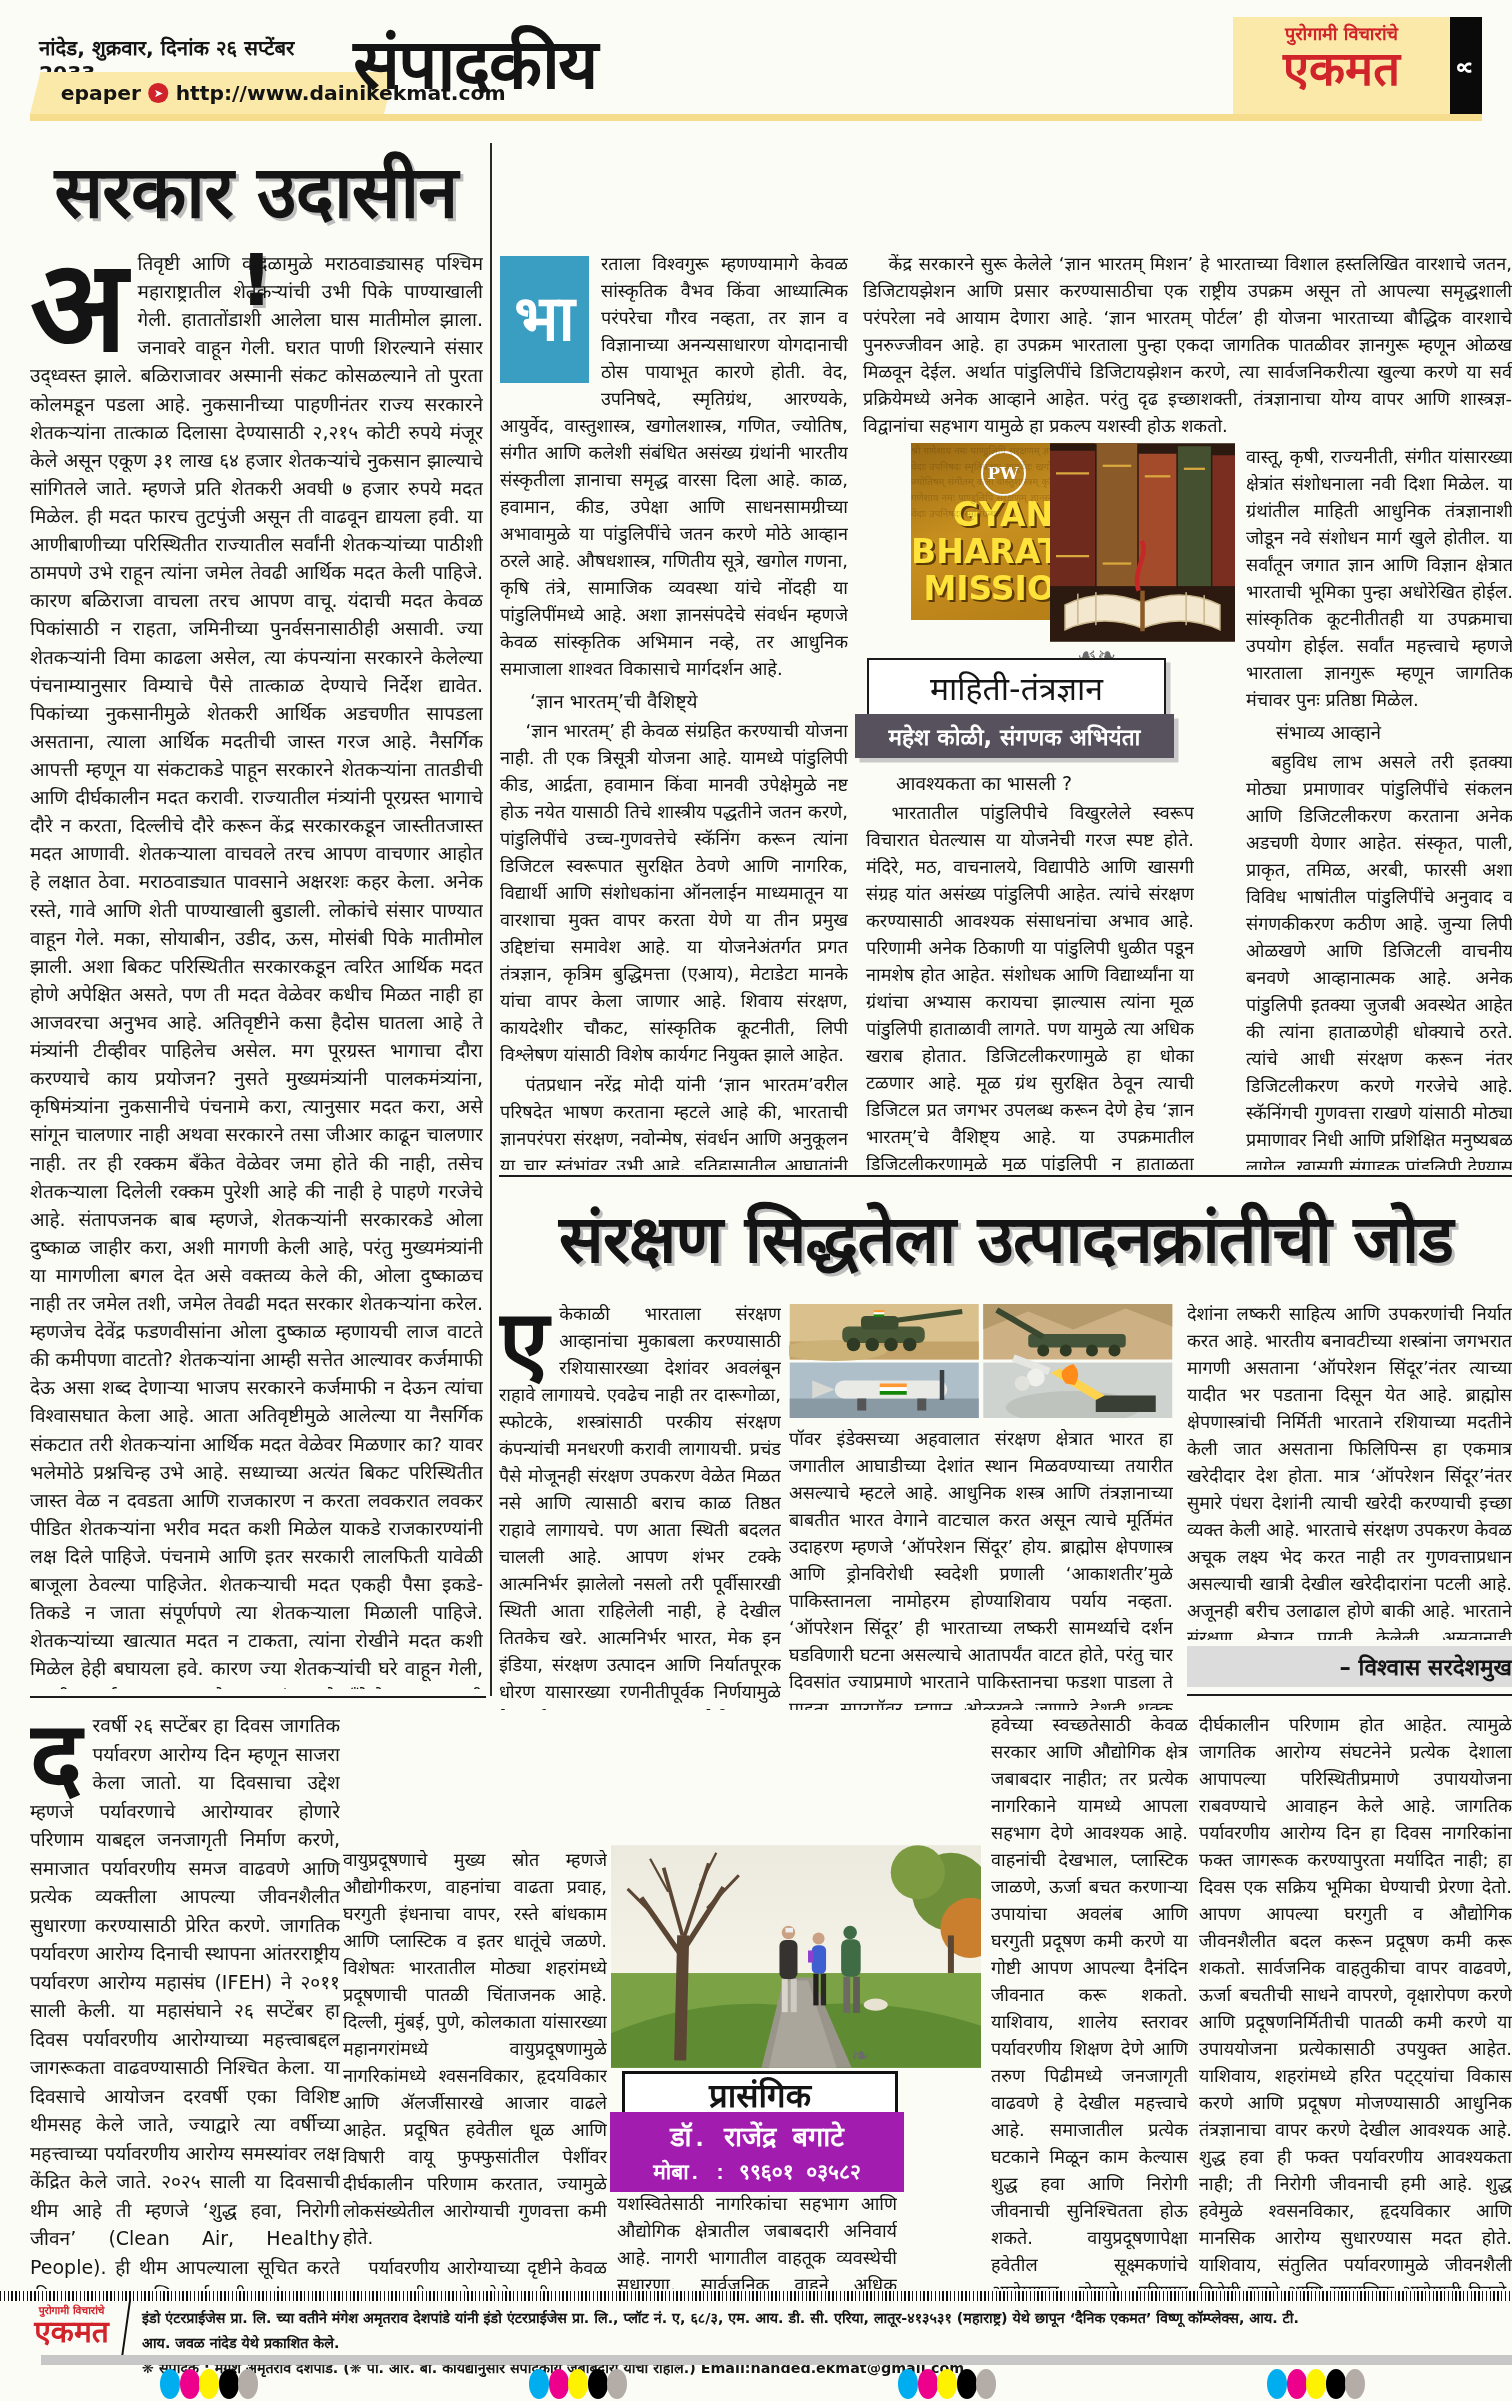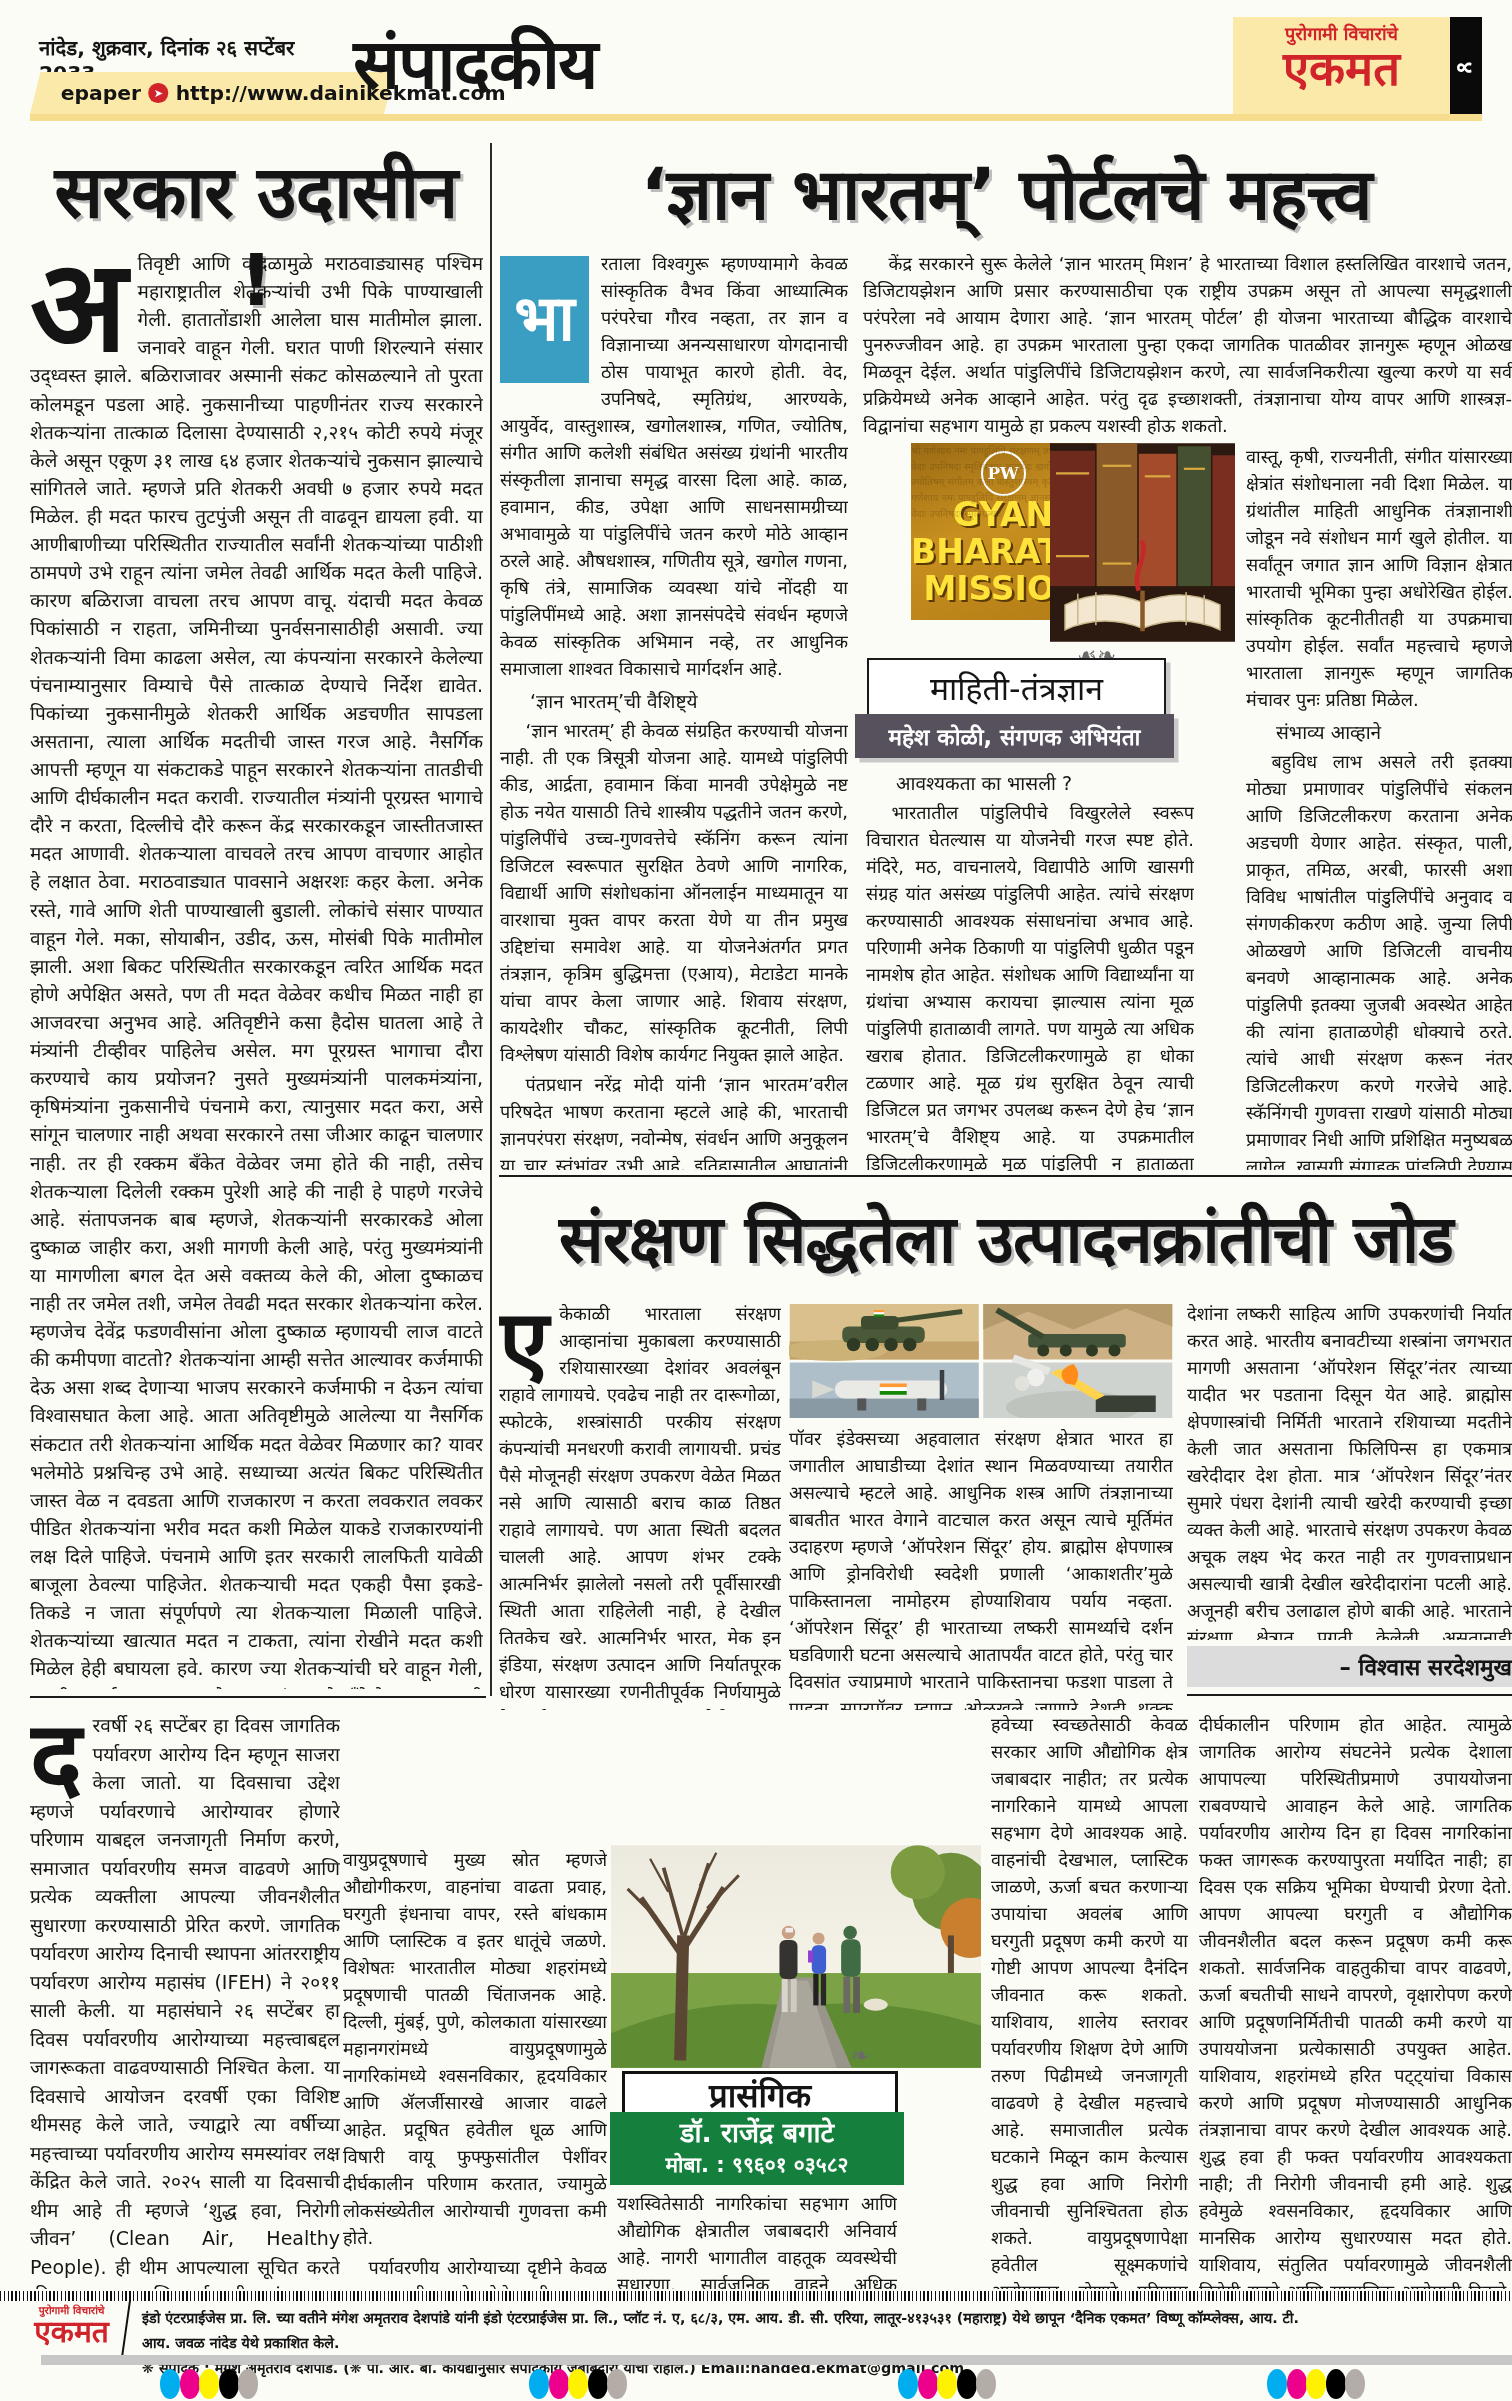--- a/index.html
+++ b/index.html
@@ -42,21 +42,21 @@
   .poster .arrows{color:#f3e6c3;font-size:15px;letter-spacing:1.5px;margin:6px 0 0 9px;}
   .scriptbg{position:absolute;inset:0;opacity:.25;color:#3c2605;font-size:9.8px;line-height:1.6;overflow:hidden;}
   .infobox-title{background:#fff;border:2.3px solid #1a1a1a;box-shadow:4.5px 4.5px 0 #c9c9c9;
       display:flex;align-items:center;justify-content:center;font-size:32px;font-weight:400;}
   .infobox-author{background:#56515d;color:#fff;display:flex;align-items:center;justify-content:center;
       font-size:22.6px;font-weight:800;box-shadow:4.5px 4.5px 0 #c9c9c9;}
   .leaf{color:#6b6b6b;font-size:22.6px;}
   
   .prasangik-title{background:#fff;border-top:3px solid #111;border-left:3px solid #111;border-right:3px solid #111;
       display:flex;align-items:center;justify-content:center;font-size:33px;font-weight:900;}
-  .prasangik-body{background:#15803d;color:#fff;text-align:center;padding-top:4px;}
+  .prasangik-body{background:#a21caf;color:#fff;text-align:center;padding-top:11px;font-family:Liberation Mono, monospace;}
   .prasangik-author{font-size:27px;font-weight:800;line-height:1.25;}
   .prasangik-mob{font-size:21px;font-weight:700;}
   .byline-box{background:#dcdcdc;display:flex;align-items:center;justify-content:flex-end;
       font-size:22.6px;font-weight:900;padding-right:13.6px;}
   
   .hatch{left:0;top:2291px;width:1512px;height:9.8px;
       background:repeating-linear-gradient(90deg,#111 0 1.5px,#fff 1.5px 3.8px);}
   .f-logo{left:22.6px;top:2303px;width:98px;text-align:center;}
   .f-logo .tag{color:#d1232a;font-size:10.5px;font-weight:800;}
   .f-logo .nm{color:#d1232a;font-size:30px;font-weight:900;line-height:1;}
@@ -92,21 +92,20 @@
   <div class="abs yellow-rule"></div>
 
   <div class="abs headline" style="left:30px;top:140px;width:452px;font-size:72px;">सरकार उदासीन !</div>
   <div class="abs col" style="left:30px;top:249px;width:453px;height:1440px;font-size:19px;line-height:1.48;">
     <span class="dropcap" style="font-size:127px;">अ</span>
     <span>तिवृष्टी आणि वादळामुळे मराठवाड्यासह पश्चिम महाराष्ट्रातील शेतकऱ्यांची उभी पिके पाण्याखाली गेली. हातातोंडाशी आलेला घास मातीमोल झाला. जनावरे वाहून गेली. घरात पाणी शिरल्याने संसार उद्ध्वस्त झाले. बळिराजावर अस्मानी संकट कोसळल्याने तो पुरता कोलमडून पडला आहे. नुकसानीच्या पाहणीनंतर राज्य सरकारने शेतकऱ्यांना तात्काळ दिलासा देण्यासाठी २,२१५ कोटी रुपये मंजूर केले असून एकूण ३१ लाख ६४ हजार शेतकऱ्यांचे नुकसान झाल्याचे सांगितले जाते. म्हणजे प्रति शेतकरी अवघी ७ हजार रुपये मदत मिळेल. ही मदत फारच तुटपुंजी असून ती वाढवून द्यायला हवी. या आणीबाणीच्या परिस्थितीत राज्यातील सर्वांनी शेतकऱ्यांच्या पाठीशी ठामपणे उभे राहून त्यांना जमेल तेवढी आर्थिक मदत केली पाहिजे. कारण बळिराजा वाचला तरच आपण वाचू. यंदाची मदत केवळ पिकांसाठी न राहता, जमिनीच्या पुनर्वसनासाठीही असावी. ज्या शेतकऱ्यांनी विमा काढला असेल, त्या कंपन्यांना सरकारने केलेल्या पंचनाम्यानुसार विम्याचे पैसे तात्काळ देण्याचे निर्देश द्यावेत. पिकांच्या नुकसानीमुळे शेतकरी आर्थिक अडचणीत सापडला असताना, त्याला आर्थिक मदतीची जास्त गरज आहे. नैसर्गिक आपत्ती म्हणून या संकटाकडे पाहून सरकारने शेतकऱ्यांना तातडीची आणि दीर्घकालीन मदत करावी. राज्यातील मंत्र्यांनी पूरग्रस्त भागाचे दौरे न करता, दिल्लीचे दौरे करून केंद्र सरकारकडून जास्तीतजास्त मदत आणावी. शेतकऱ्याला वाचवले तरच आपण वाचणार आहोत हे लक्षात ठेवा. मराठवाड्यात पावसाने अक्षरशः कहर केला. अनेक रस्ते, गावे आणि शेती पाण्याखाली बुडाली. लोकांचे संसार पाण्यात वाहून गेले. मका, सोयाबीन, उडीद, ऊस, मोसंबी पिके मातीमोल झाली. अशा बिकट परिस्थितीत सरकारकडून त्वरित आर्थिक मदत होणे अपेक्षित असते, पण ती मदत वेळेवर कधीच मिळत नाही हा आजवरचा अनुभव आहे. अतिवृष्टीने कसा हैदोस घातला आहे ते मंत्र्यांनी टीव्हीवर पाहिलेच असेल. मग पूरग्रस्त भागाचा दौरा करण्याचे काय प्रयोजन? नुसते मुख्यमंत्र्यांनी पालकमंत्र्यांना, कृषिमंत्र्यांना नुकसानीचे पंचनामे करा, त्यानुसार मदत करा, असे सांगून चालणार नाही अथवा सरकारने तसा जीआर काढून चालणार नाही. तर ही रक्कम बँकेत वेळेवर जमा होते की नाही, तसेच शेतकऱ्याला दिलेली रक्कम पुरेशी आहे की नाही हे पाहणे गरजेचे आहे. संतापजनक बाब म्हणजे, शेतकऱ्यांनी सरकारकडे ओला दुष्काळ जाहीर करा, अशी मागणी केली आहे, परंतु मुख्यमंत्र्यांनी या मागणीला बगल देत असे वक्तव्य केले की, ओला दुष्काळच नाही तर जमेल तशी, जमेल तेवढी मदत सरकार शेतकऱ्यांना करेल. म्हणजेच देवेंद्र फडणवीसांना ओला दुष्काळ म्हणायची लाज वाटते की कमीपणा वाटतो? शेतकऱ्यांना आम्ही सत्तेत आल्यावर कर्जमाफी देऊ असा शब्द देणाऱ्या भाजप सरकारने कर्जमाफी न देऊन त्यांचा विश्वासघात केला आहे. आता अतिवृष्टीमुळे आलेल्या या नैसर्गिक संकटात तरी शेतकऱ्यांना आर्थिक मदत वेळेवर मिळणार का? यावर भलेमोठे प्रश्नचिन्ह उभे आहे. सध्याच्या अत्यंत बिकट परिस्थितीत जास्त वेळ न दवडता आणि राजकारण न करता लवकरात लवकर पीडित शेतकऱ्यांना भरीव मदत कशी मिळेल याकडे राजकारण्यांनी लक्ष दिले पाहिजे. पंचनामे आणि इतर सरकारी लालफिती यावेळी बाजूला ठेवल्या पाहिजेत. शेतकऱ्याची मदत एकही पैसा इकडे-तिकडे न जाता संपूर्णपणे त्या शेतकऱ्याला मिळाली पाहिजे. शेतकऱ्यांच्या खात्यात मदत न टाकता, त्यांना रोखीने मदत कशी मिळेल हेही बघायला हवे. कारण ज्या शेतकऱ्यांची घरे वाहून गेली, घरातील सर्व वस्तू वाहून गेल्या, त्यांच्याकडे बँकेचे पासबुक तरी कुठून असणार? गत काही दिवसांपासून राज्यात सुरू असलेल्या मुसळधार पावसामुळे महाराष्ट्राच्या ग्रामीण भागातील शेतकऱ्यांचे अतोनात नुकसान झाले आहे. काढणीला आलेल्या पिकांनी पावसाच्या पाण्यात माना टाकल्याने शेतकऱ्यांवर अस्मानी संकट उभे राहिले आहे. लाखो हेक्टरवरील पिकांचे नुकसान झाल्याने शेतकऱ्यांसह राज्यातील जनतेकडून ओला दुष्काळ जाहीर करण्याची मागणी होत आहे. मात्र, राज्य सरकार या मागणीबाबत उदासीन असल्याचे दिसून येत आहे. अर्थात त्याबद्दल संताप व्यक्त होणे ओघाने आलेच! गेले काही दिवस शेतीच्या बांधावर न फिरकलेल्या मंत्र्यांना, नेत्यांना पंचनाम्यासाठी बाहेर पडा, असे आदेश मुख्यमंत्र्यांनी दिल्यानंतर खुद्द मुख्यमंत्री, दोन्ही उपमुख्यमंत्र्यांसह सर्वच मंत्र्यांनी बुधवारी शेतकऱ्यांच्या बांधावर हजेरी लावली. सर्वस्व गमावलेल्या शेतकऱ्यांनी ओला दुष्काळ जाहीर करावा अशी मागणी केली, परंतु मुख्यमंत्री व उपमुख्यमंत्र्यांनी या मागणीकडे साफ दुर्लक्ष केले. बुधवारी मुख्यमंत्र्यांनी हेलिकॉप्टरमधून सोलापूर, धाराशिव आणि लातूर जिल्ह्याचा दौरा करत शेतकऱ्यांच्या बांधावर जाऊन पूरपरिस्थितीची पाहणी केली. सोलापूरमधील निमगाव येथे मुख्यमंत्र्यांनी स्थानिक अधिकारी व नागरिकांशी संवाद साधला. यावेळी महिलांनी झालेल्या नुकसानीचा पाढाच मुख्यमंत्र्यांसमोर वाचला. त्यावर मुख्यमंत्र्यांनी पीडितांना योग्य ती मदत केली जाईल, अशी ग्वाही दिली. ओला दुष्काळ जाहीर करण्याची मागणी खुबीने टोलवताना मुख्यमंत्री म्हणाले, ओला दुष्काळ ही आपली बोलीभाषेतील टर्म आहे. पावसामुळे जे नुकसान झाले आहे, त्या सगळ्यांची भरपाई करण्याचा तसेच टंचाईच्या परिस्थितीत शेतकऱ्यांना ज्या सवलती देतो, त्या सगळ्या सवलती देण्याचा निर्णय सरकारने घेतला आहे. सोलापूरच्या दौऱ्यावर उपमुख्यमंत्री अजित पवार ओला दुष्काळ जाहीर करण्याच्या मागणीवर म्हणाले, मी देखील शेतकरी आहे. राज्य सरकार शेतकऱ्यांच्या भल्यासाठी जे काही शक्य होईल ते करेल. पण आम्हाला पाहणी करू द्या. मनसेचे अध्यक्ष राज ठाकरे यांनी मुख्यमंत्र्यांना पाठवलेल्या पत्रात राज्यात ओला दुष्काळ जाहीर करावा, अशी मागणी केली आहे. अतिवृष्टीने राज्यात धुमाकूळ घातला आहे. त्यामुळे कुठल्याही निकषांच्या चौकटी न लावता, सरसकट ओला दुष्काळ जाहीर करा. एकरी सात-आठ हजार रुपये इतक्या तुटपुंज्या नुकसानभरपाईऐवजी एकरी किमान ३० हजार रुपये नुकसानभरपाई घोषित करा असे म्हटले आहे. तिकडे उपमुख्यमंत्री एकनाथ शिंदे यांनी अतिवृष्टीग्रस्तांना देण्यात येणाऱ्या मदतीच्या कीटवर स्वतःचा आणि परिवहनमंत्री प्रताप सरनाईक यांचा फोटो छापला आहे.</span>
   </div>
   <div class="abs hrule" style="left:30px;top:1696px;width:456px;height:1.5px;"></div>
   <div class="abs vrule" style="left:490px;top:143px;height:1553px;"></div>
 
-  <div class="abs headline" style="left:499px;top:143px;width:1014px;font-size:71px;">‘ज्ञान भारतम्’ पोर्टलचे महत्त्व</div>
 
   <div class="abs col" style="left:500px;top:250px;width:348px;height:920px;">
     <p class="noindent">
       <span class="blue-drop">भा</span>
       <span>रताला विश्वगुरू म्हणण्यामागे केवळ सांस्कृतिक वैभव किंवा आध्यात्मिक परंपरेचा गौरव नव्हता, तर ज्ञान व विज्ञानाच्या अनन्यसाधारण योगदानाची ठोस पायाभूत कारणे होती. वेद, उपनिषदे, स्मृतिग्रंथ, आरण्यके, आयुर्वेद, वास्तुशास्त्र, खगोलशास्त्र, गणित, ज्योतिष, संगीत आणि कलेशी संबंधित असंख्य ग्रंथांनी भारतीय संस्कृतीला ज्ञानाचा समृद्ध वारसा दिला आहे. काळ, हवामान, कीड, उपेक्षा आणि साधनसामग्रीच्या अभावामुळे या पांडुलिपींचे जतन करणे मोठे आव्हान ठरले आहे. औषधशास्त्र, गणितीय सूत्रे, खगोल गणना, कृषि तंत्रे, सामाजिक व्यवस्था यांचे नोंदही या पांडुलिपींमध्ये आहे. अशा ज्ञानसंपदेचे संवर्धन म्हणजे केवळ सांस्कृतिक अभिमान नव्हे, तर आधुनिक समाजाला शाश्वत विकासाचे मार्गदर्शन आहे.</span>
     </p>
     <div class="subhead">‘ज्ञान भारतम्’ची वैशिष्ट्ये</div>
     <p>‘ज्ञान भारतम्’ ही केवळ संग्रहित करण्याची योजना नाही. ती एक त्रिसूत्री योजना आहे. यामध्ये पांडुलिपी कीड, आर्द्रता, हवामान किंवा मानवी उपेक्षेमुळे नष्ट होऊ नयेत यासाठी तिचे शास्त्रीय पद्धतीने जतन करणे, पांडुलिपींचे उच्च-गुणवत्तेचे स्कॅनिंग करून त्यांना डिजिटल स्वरूपात सुरक्षित ठेवणे आणि नागरिक, विद्यार्थी आणि संशोधकांना ऑनलाईन माध्यमातून या वारशाचा मुक्त वापर करता येणे या तीन प्रमुख उद्दिष्टांचा समावेश आहे. या योजनेअंतर्गत प्रगत तंत्रज्ञान, कृत्रिम बुद्धिमत्ता (एआय), मेटाडेटा मानके यांचा वापर केला जाणार आहे. शिवाय संरक्षण, कायदेशीर चौकट, सांस्कृतिक कूटनीती, लिपी विश्लेषण यांसाठी विशेष कार्यगट नियुक्त झाले आहेत.</p>
     <p>पंतप्रधान नरेंद्र मोदी यांनी ‘ज्ञान भारतम’वरील परिषदेत भाषण करताना म्हटले आहे की, भारताची ज्ञानपरंपरा संरक्षण, नवोन्मेष, संवर्धन आणि अनुकूलन या चार स्तंभांवर उभी आहे. इतिहासातील आघातांनी लाखो पांडुलिपी जळाल्या, नष्ट झाल्या; तरी जे काही उरले ते आजही आपल्या पूर्वजांच्या ज्ञाननिष्ठेचे जिवंत उदाहरण आहे. त्यांच्या मते, हा प्रकल्प केवळ सरकारी किंवा शैक्षणिक उपक्रम नाही, तर भारताच्या संस्कृतीचे, साहित्याचे</p>
   </div>

